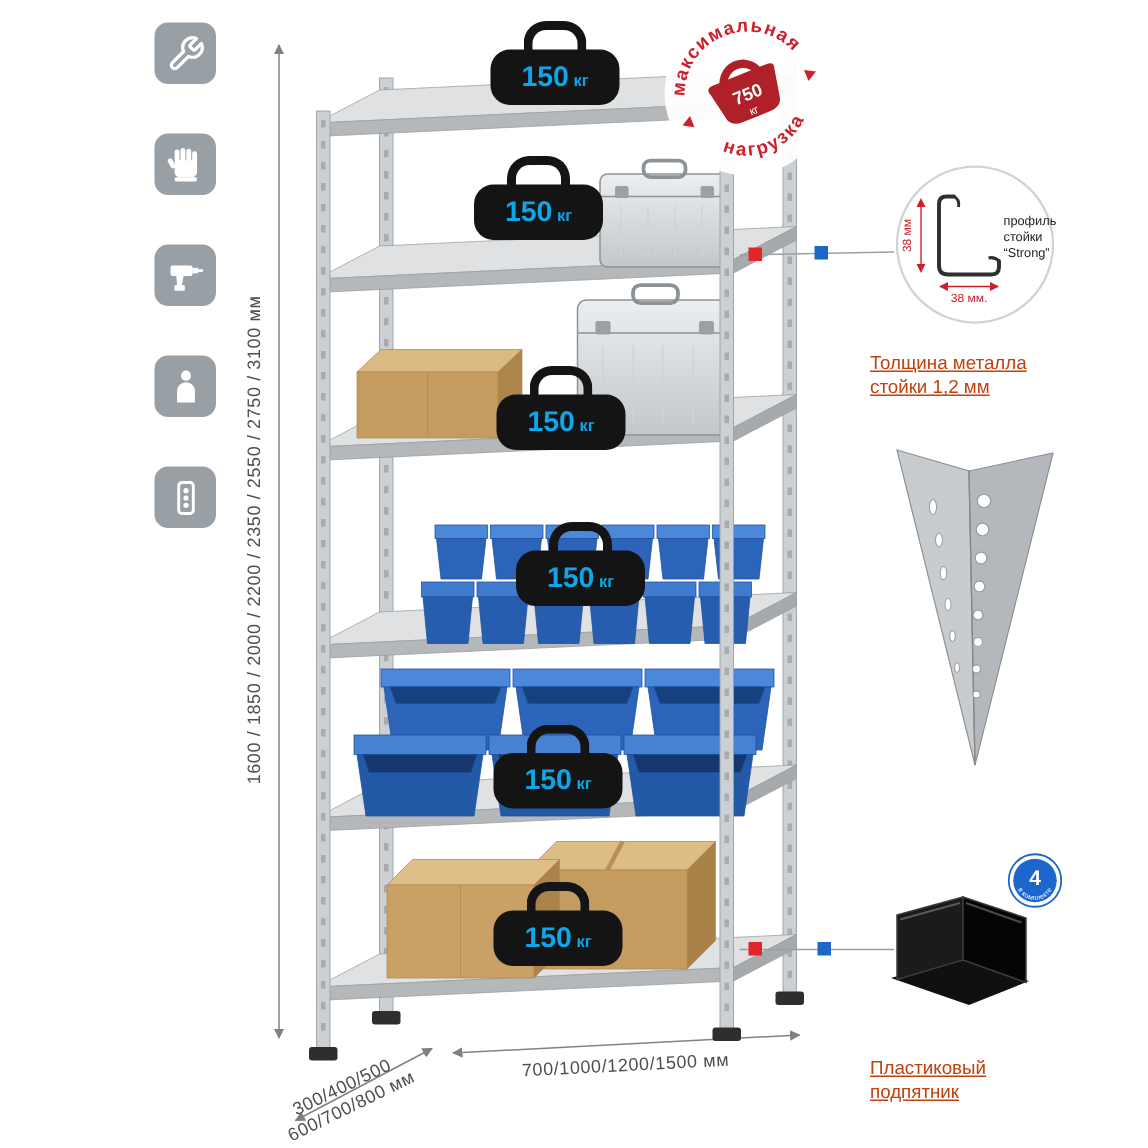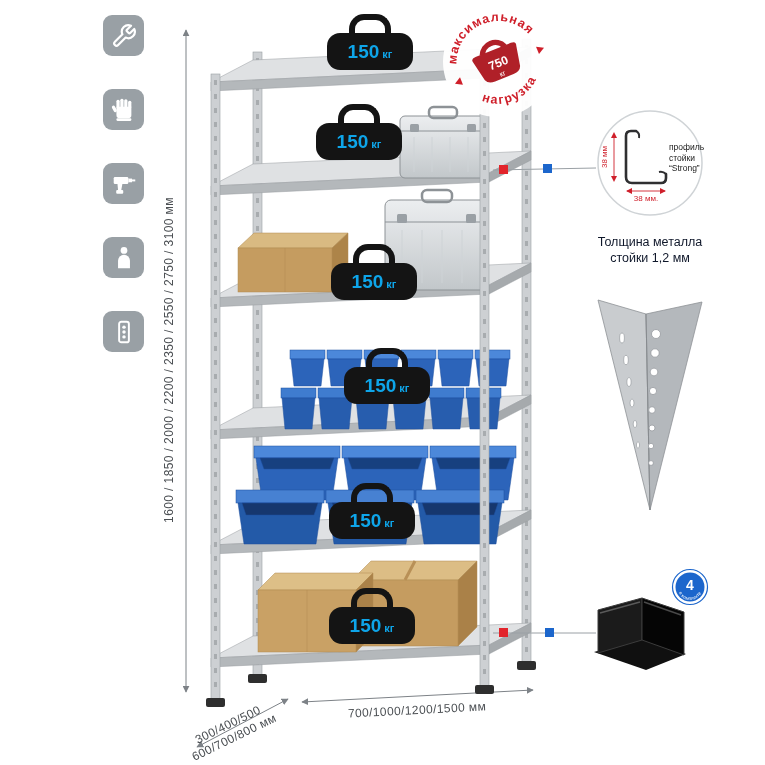--- a/index.html
+++ b/index.html
@@ -21,22 +21,22 @@
   .kbadge .unit{font-size:11px;margin-left:3px;}
   
   .lab{position:absolute;color:#4b4f53;font-size:12px;letter-spacing:.4px;z-index:2;white-space:nowrap;}
   .lab-height{left:169px;top:360px;width:690px;text-align:center;
               transform:translate(-50%,-50%) rotate(-90deg);}
   .lab-width{left:317px;top:703px;width:200px;text-align:center;transform:rotate(-3deg);}
   .lab-depth{left:169px;top:717px;width:124px;text-align:center;transform:rotate(-26deg);
              line-height:14px;white-space:normal;}
   .lab-depth span{display:block;}
   
-  .cap{position:absolute;width:140px;text-align:center;font-size:12.5px;color:#0f172a;
-       line-height:1.3;z-index:2;}
+  .cap{position:absolute;width:140px;font-size:12.5px;color:#c2410c;
+       line-height:1.3;z-index:2;text-decoration:underline;}
   .cap1{left:580px;top:234px;}
   .cap2{left:580px;top:704px;}
 </style>
 </head>
 <body>
 
 <div class="canvas">
 
   <svg id="scene" width="765" height="765" viewBox="0 0 765 765">
     <defs>
@@ -352,14 +352,15 @@
   </div>
 
   <div class="lab lab-height">1600 / 1850 / 2000 / 2200 / 2350 / 2550 / 2750 / 3100 мм</div>
   <div class="lab lab-width">700/1000/1200/1500 мм</div>
   <div class="lab lab-depth">
     <span>300/400/500</span>
     <span>600/700/800 мм</span>
   </div>
 
   <div class="cap cap1">Толщина металла стойки 1,2 мм</div>
+  <div class="cap cap2">Пластиковый подпятник</div>
 
 </div>
 
 </body></html>

